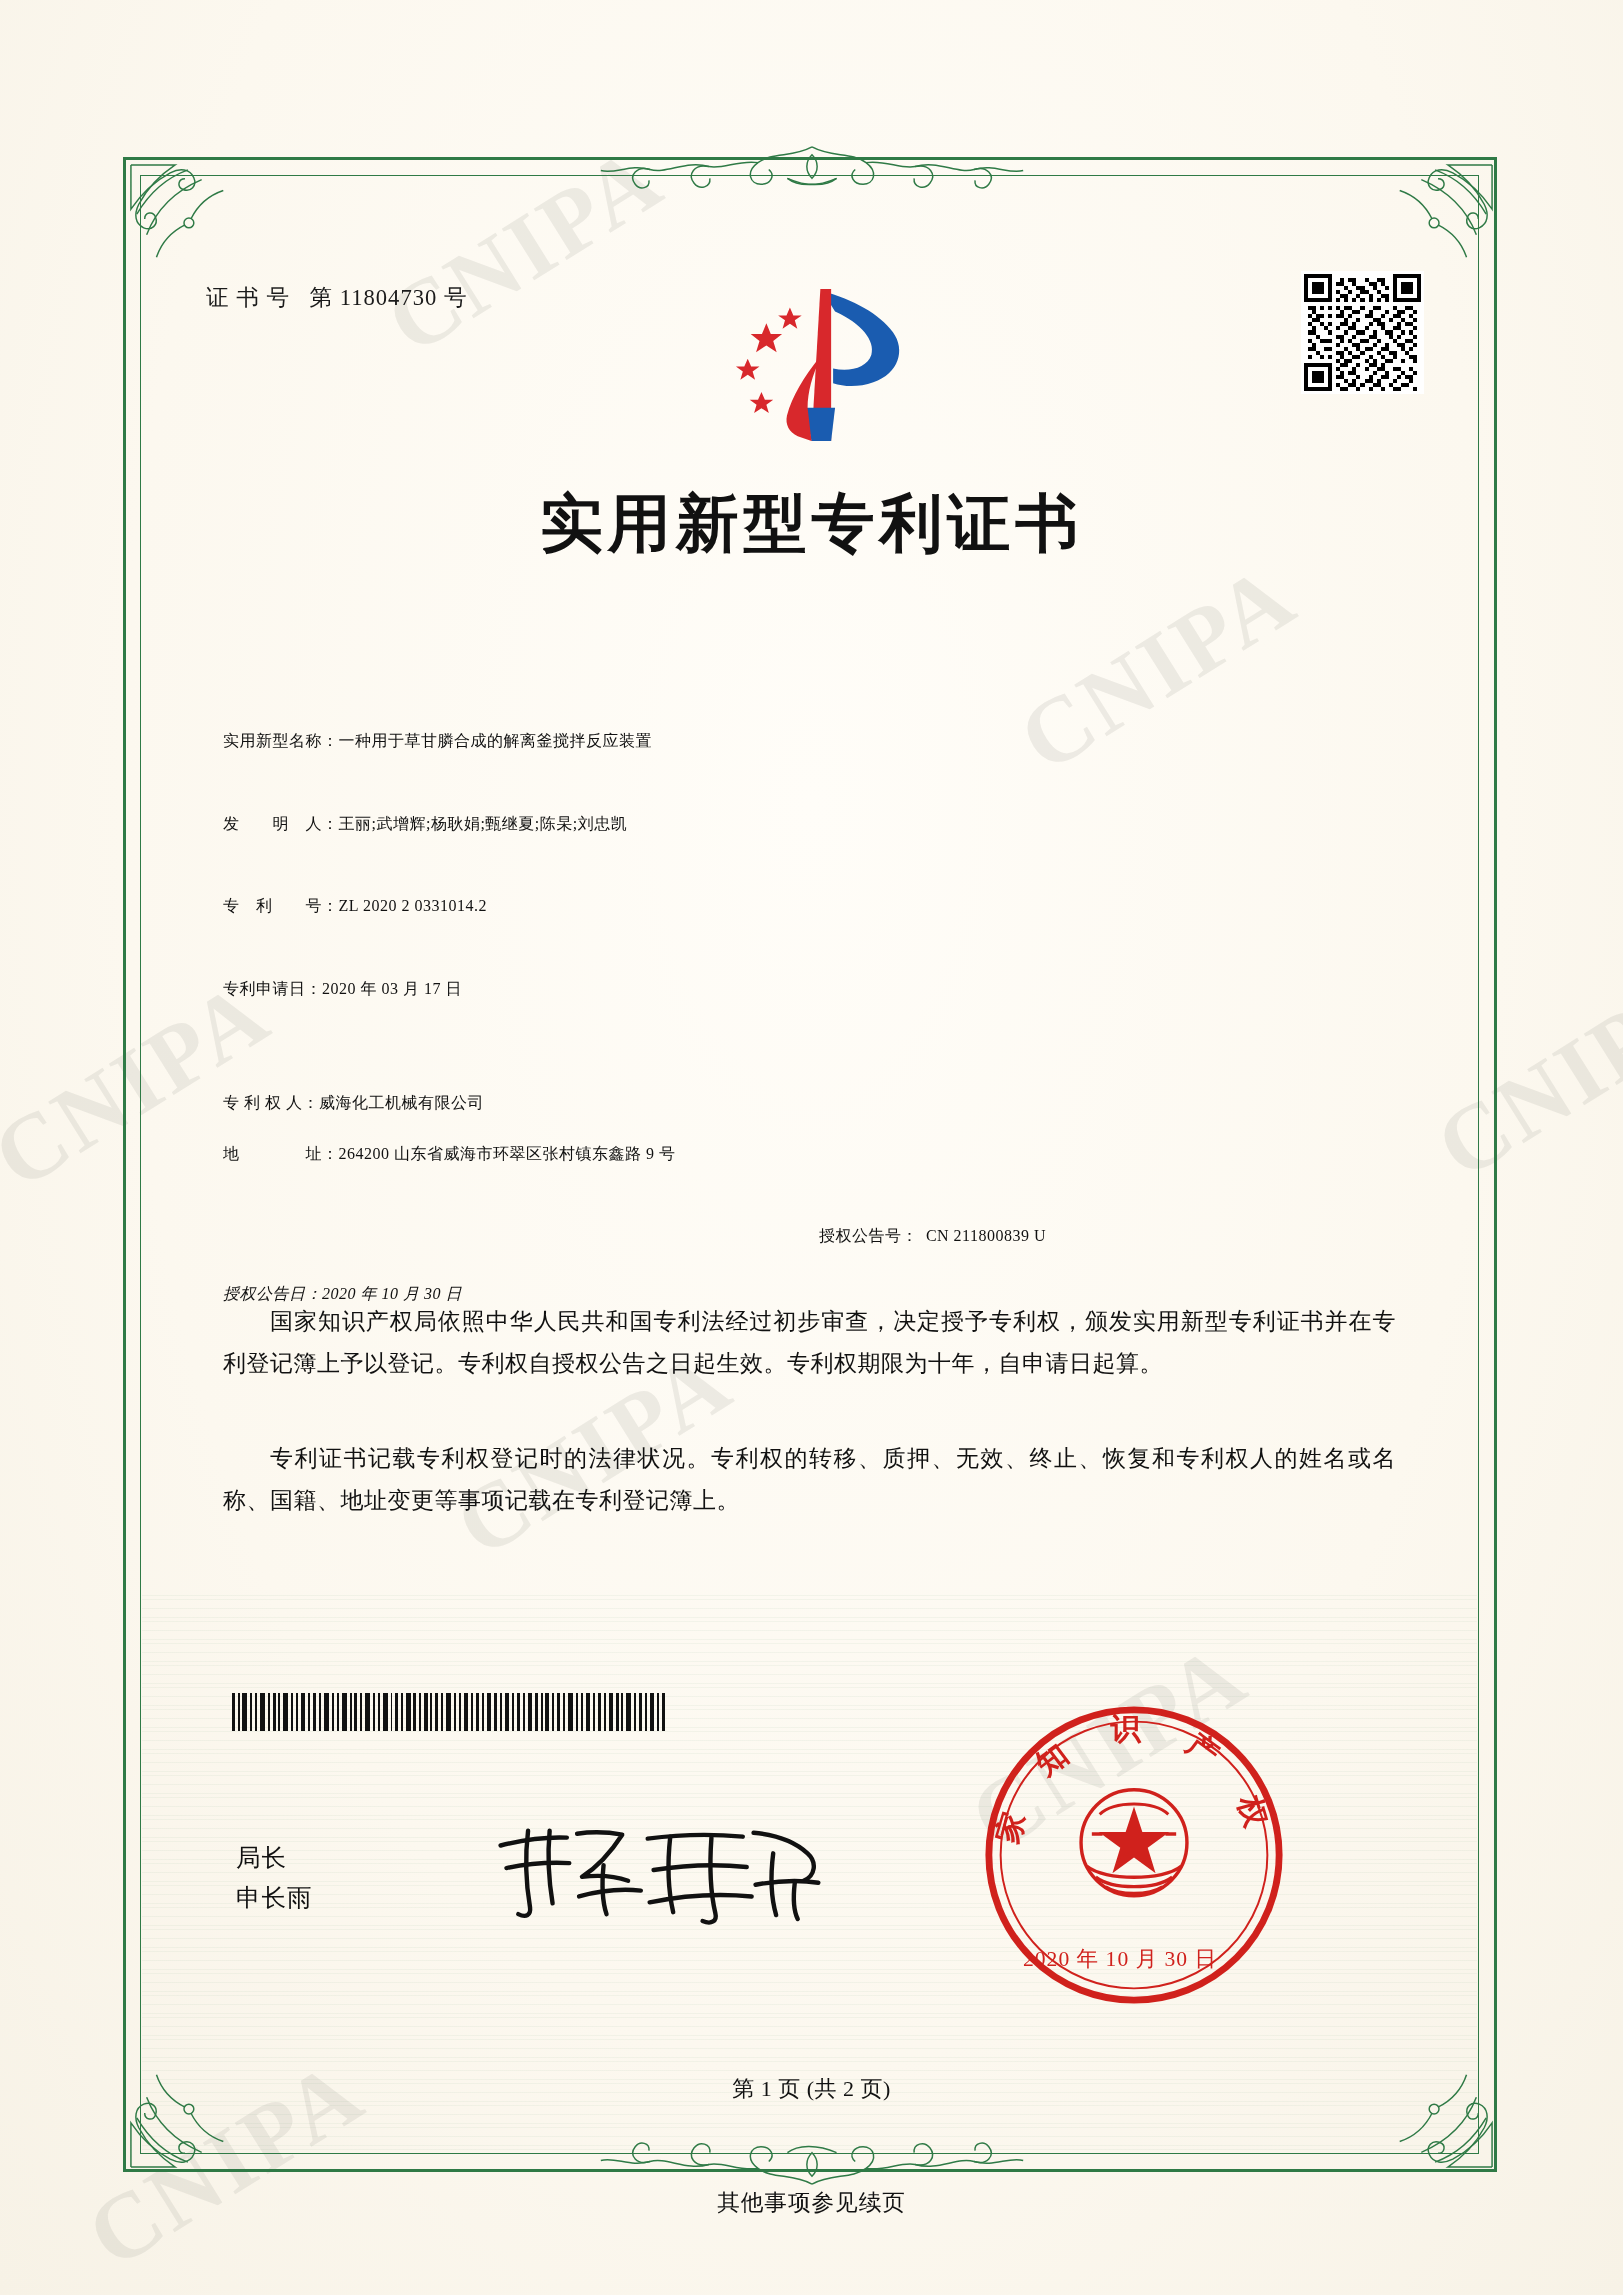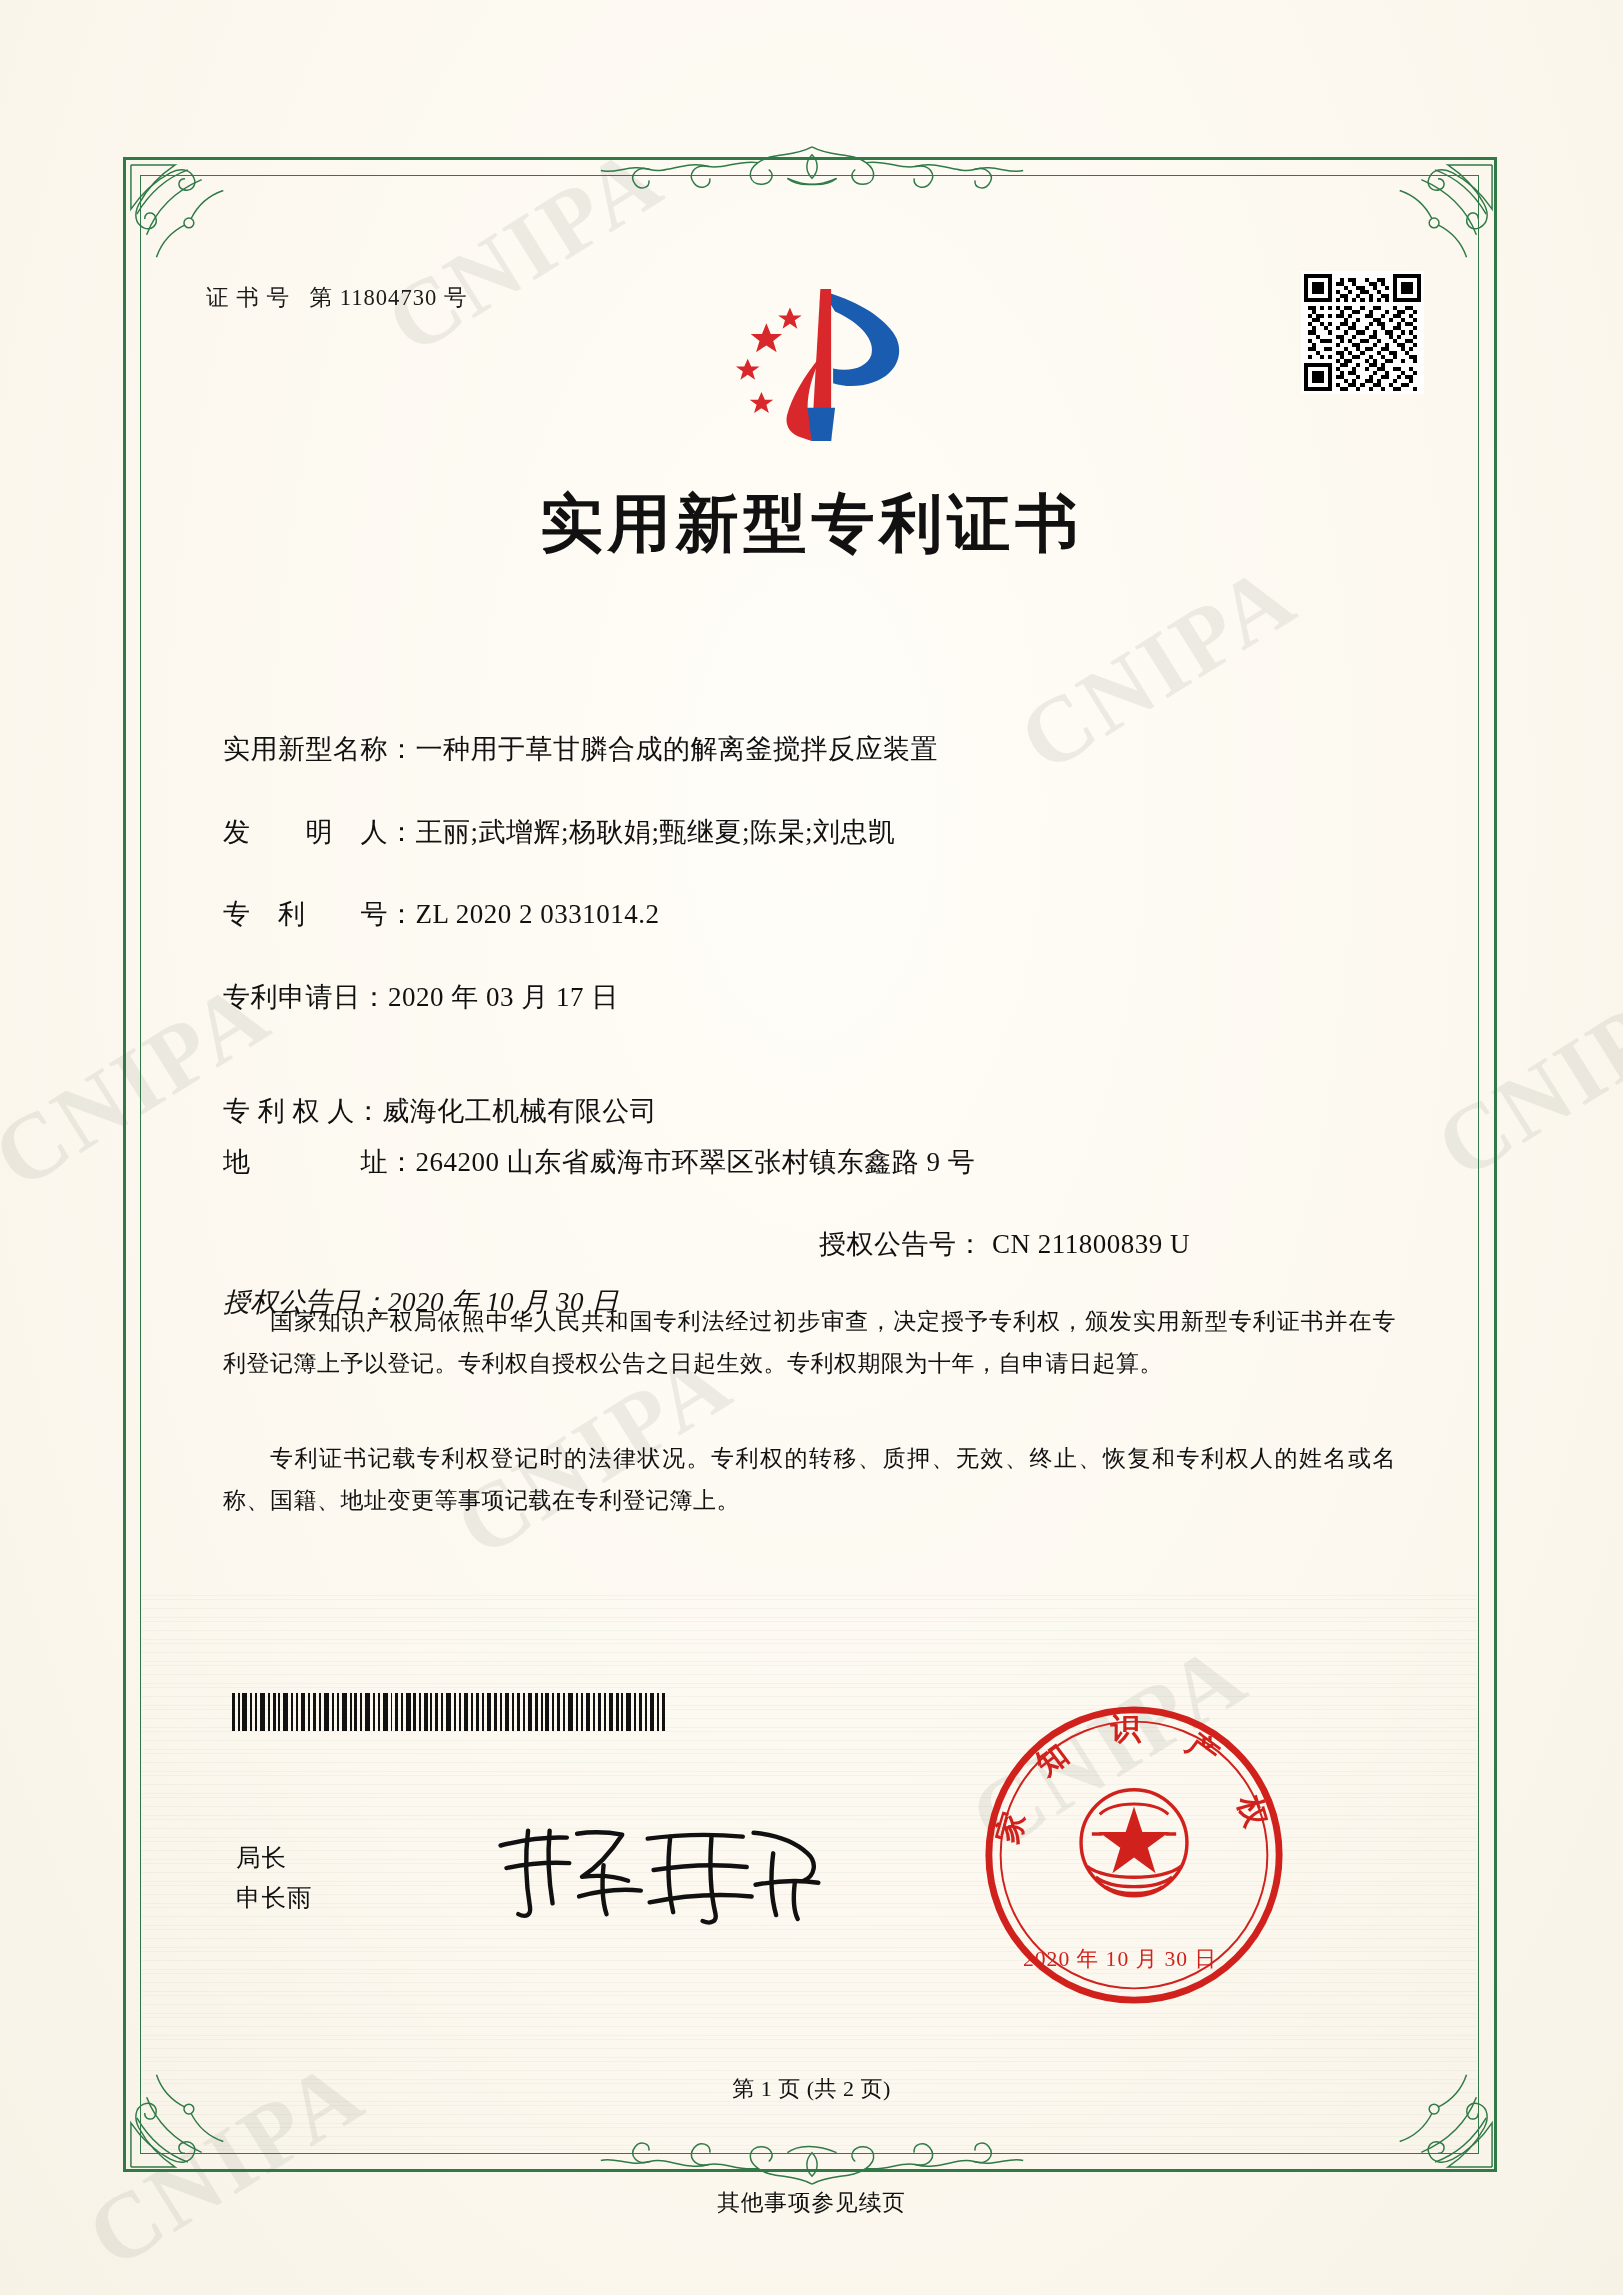--- a/index.html
+++ b/index.html
@@ -141,21 +141,21 @@
     letter-spacing: 4.9px;
     color: #111;
     white-space: nowrap;
     font-family: "DejaVu Serif", "Liberation Serif", serif;
   }
 
   
   .field {
     position: absolute;
     left: 223px;
-    font-size: 27px;
+    font-size: 16px;
     color: #111;
     white-space: nowrap;
     letter-spacing: 0.5px;
   }
   .field .lbl { display: inline-block; }
   .field .val { display: inline-block; }
 
   
   .para {
     position: absolute;

